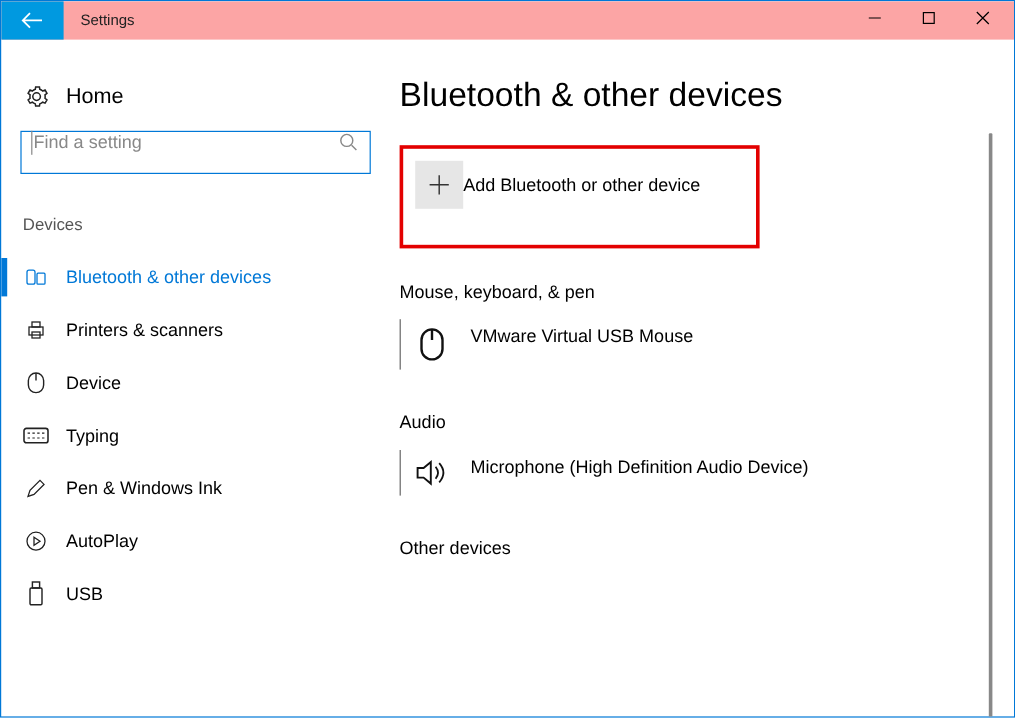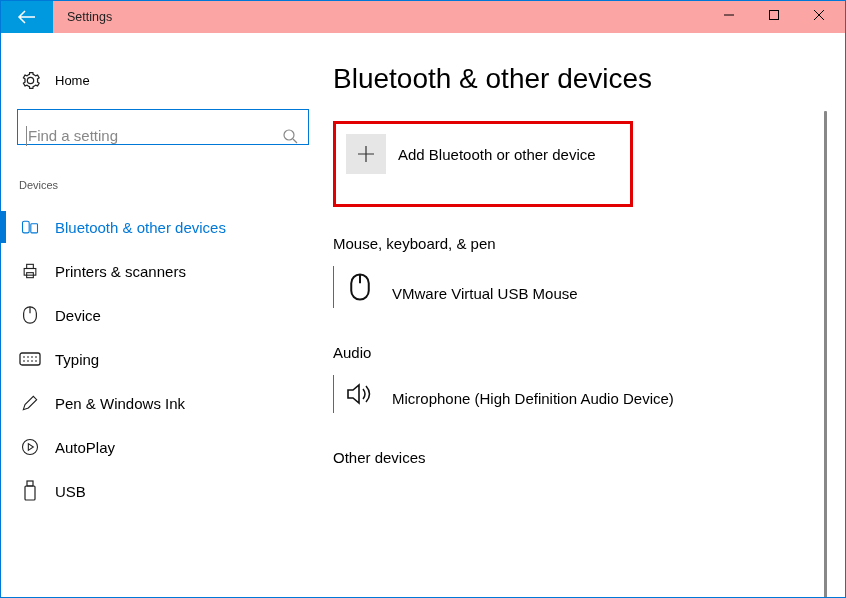--- a/index.html
+++ b/index.html
@@ -63,51 +63,51 @@
       flex: 0 0 320px;
       padding-top: 30px;
     }
     .home-row {
       display: flex;
       align-items: center;
       padding-left: 18px;
       height: 34px;
       gap: 14px;
     }
-    .home-row .label { font-size: 13px; }
+    .home-row .label { font-size: 18px; }
     .search-row {
       padding: 12px 16px 24px 16px;
     }
     .search-input {
       width: 292px;
       height: 36px;
       border: 1px solid #0078d7;
       display: flex;
-      align-items: flex-end;
+      align-items: flex-start;
       padding: 0 10px;
       justify-content: space-between;
     }
     .search-placeholder {
       color: #888;
       font-size: 15px;
       position: relative;
     }
     .search-placeholder::before {
       content: "";
       position: absolute;
       left: -2px;
       top: -1px;
       width: 1px;
       height: 20px;
       background: #888;
     }
     .section-header {
       padding: 10px 18px 14px 18px;
       color: #555;
-      font-size: 11px;
+      font-size: 14px;
     }
     .side-item {
       display: flex;
       align-items: center;
       height: 44px;
       padding-left: 18px;
       gap: 14px;
       font-size: 15px;
       position: relative;
     }
@@ -140,21 +140,21 @@
     }
     .highlight-box {
       border: 3px solid #e30000;
       width: 300px;
       padding: 10px 12px 30px 10px;
       margin-bottom: 28px;
     }
     .add-row {
       display: flex;
       align-items: center;
-      gap: 12px;
+      gap: 0;
     }
     .plus-tile {
       width: 40px;
       height: 40px;
       background: #e6e6e6;
       display: flex;
       align-items: center;
       justify-content: center;
     }
     .plus-tile svg { display: block; }
@@ -167,21 +167,21 @@
     }
     .group-block {
       margin-bottom: 36px;
     }
     .device-list {
       border-left: 1px solid #666;
       padding-left: 8px;
     }
     .device-row {
       display: flex;
-      align-items: flex-end;
+      align-items: flex-start;
       gap: 14px;
       padding: 6px 0 24px 0;
     }
     .device-row:last-child { padding-bottom: 6px; }
     .device-icon {
       width: 36px;
       display: flex;
       justify-content: center;
     }
     .device-label { font-size: 15px; }

